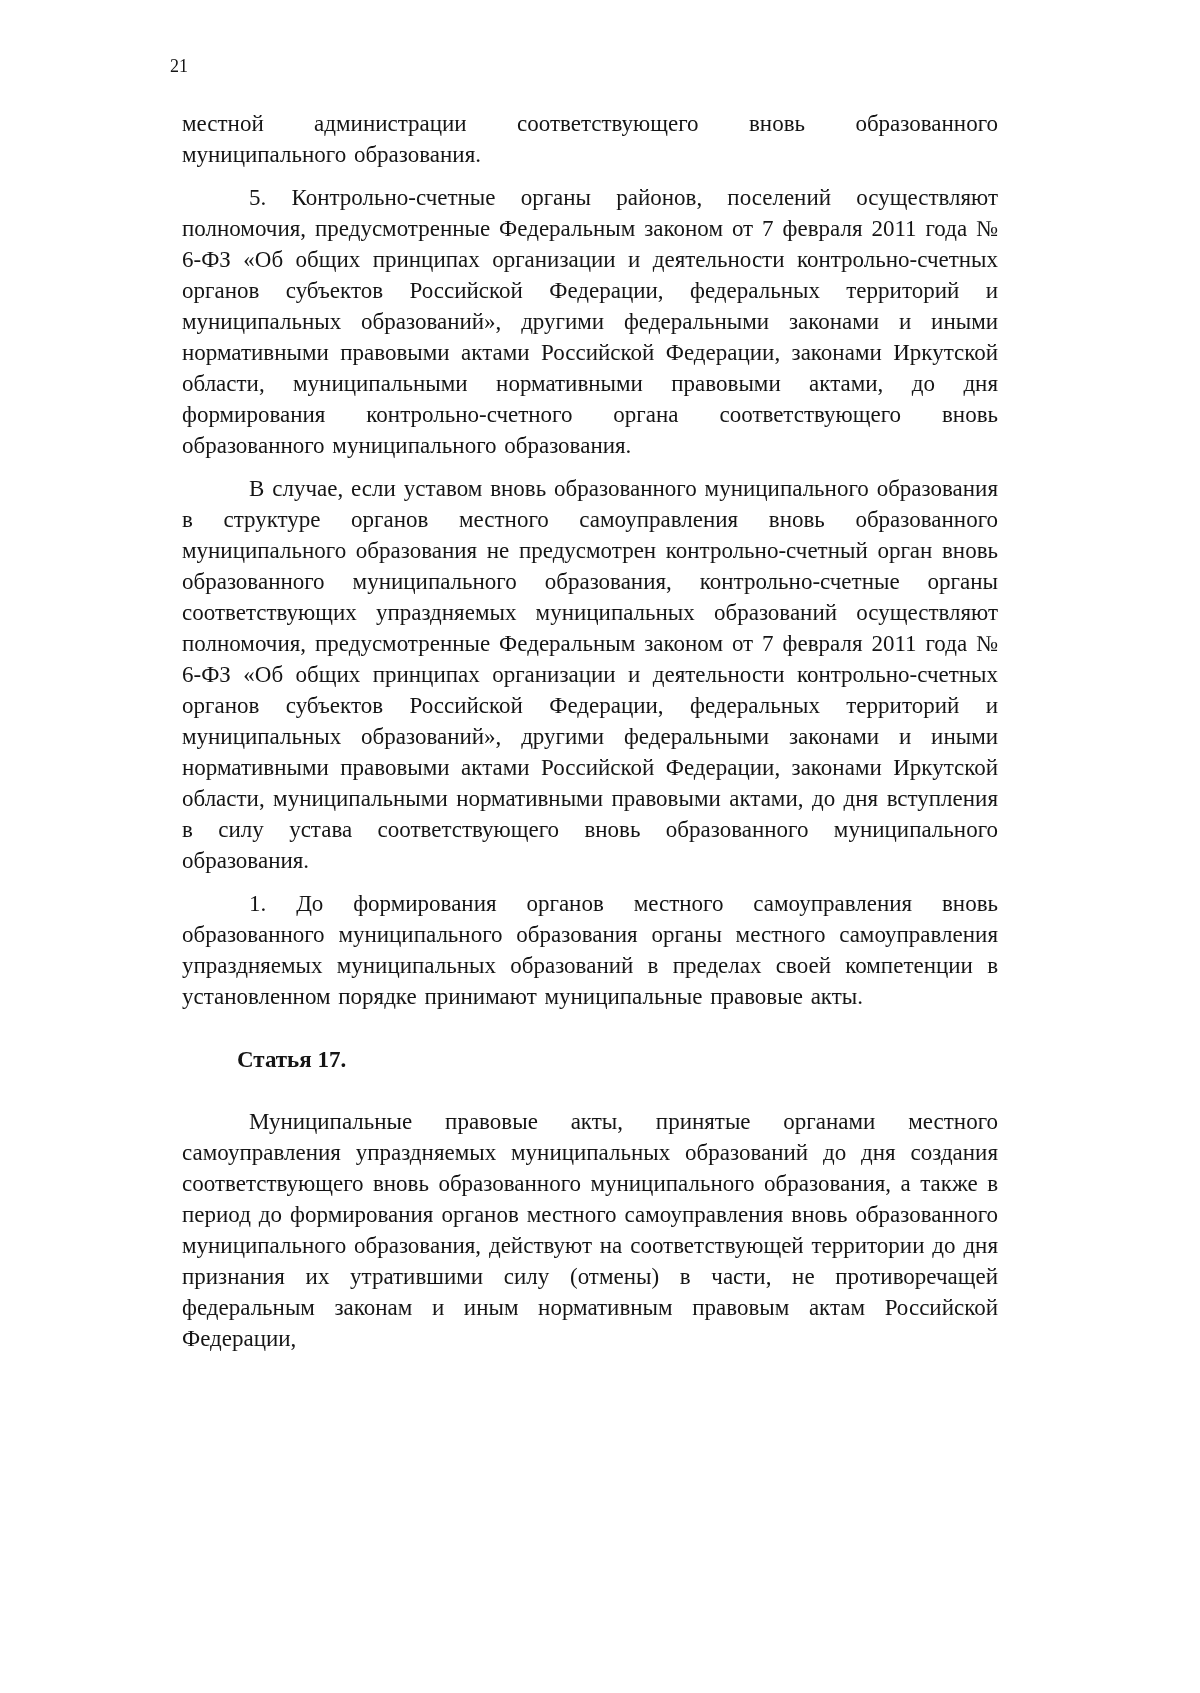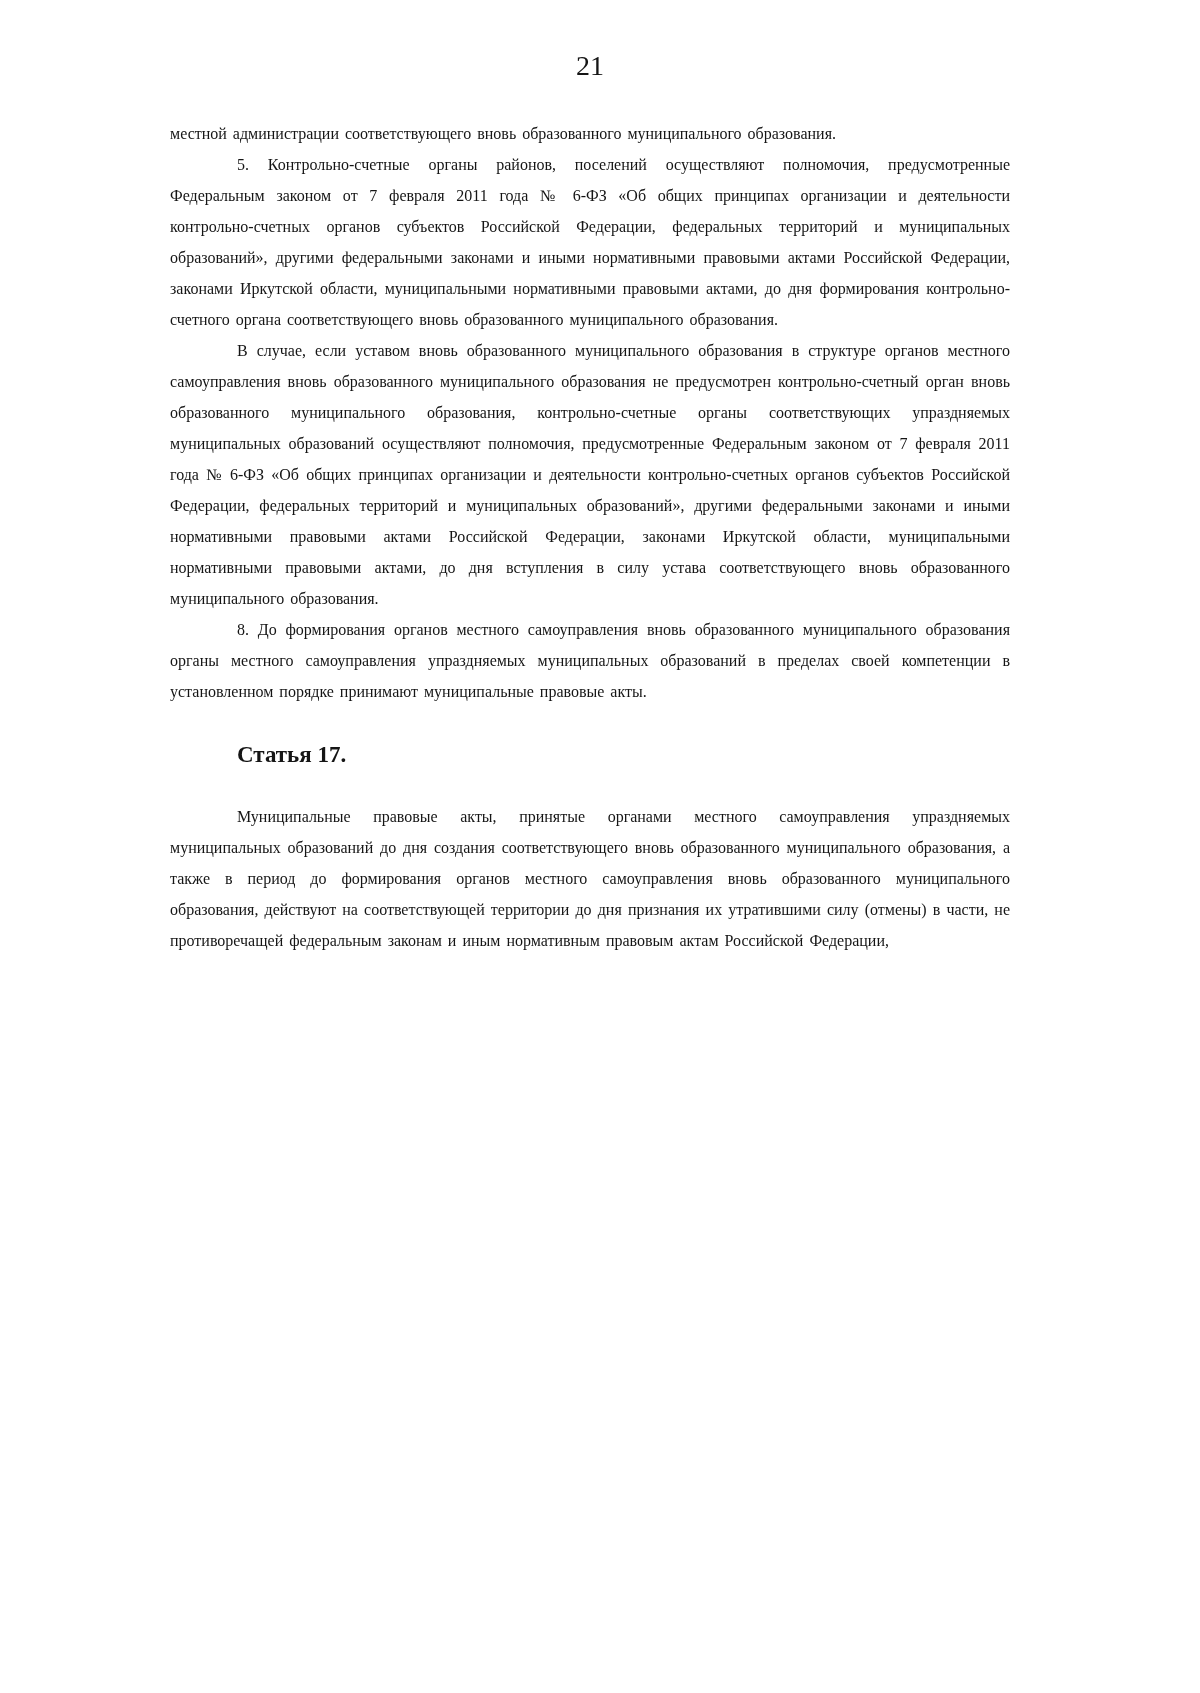--- a/index.html
+++ b/index.html
@@ -12,32 +12,31 @@
       position: relative;
       width: 1200px;
       height: 1693px;
       background: #ffffff;
       padding: 54px 190px 40px 170px;
       font-family: "Liberation Serif", serif;
       color: #151515;
       overflow: hidden;
     }
     .page-number {
-      text-align: center;
-      font-size: 28px;
+      font-size: 18px;
       line-height: 24px;
-      margin-bottom: 40px;
+      margin-bottom: 30px;
     }
     .para {
-      font-size: 16px;
+      font-size: 23px;
       line-height: 31px;
       text-align: justify;
       text-indent: 67px;
       word-spacing: 2px;
-      margin: 0;
+      margin: 12px;
     }
     .para.no-indent {
       text-indent: 0;
     }
     .article-heading {
       display: flex;
       align-items: flex-start;
       font-weight: bold;
       font-size: 23px;
       line-height: 31px;
@@ -61,21 +60,21 @@
 <div class="page">
 
   <div class="page-number">21</div>
 
   <p class="para no-indent">местной администрации соответствующего вновь образованного муниципального образования.</p>
 
   <p class="para">5. Контрольно-счетные органы районов, поселений осуществляют полномочия, предусмотренные Федеральным законом от 7 февраля 2011 года № 6-ФЗ «Об общих принципах организации и деятельности контрольно-счетных органов субъектов Российской Федерации, федеральных территорий и муниципальных образований», другими федеральными законами и иными нормативными правовыми актами Российской Федерации, законами Иркутской области, муниципальными нормативными правовыми актами, до дня формирования контрольно-счетного органа соответствующего вновь образованного муниципального образования.</p>
 
   <p class="para">В случае, если уставом вновь образованного муниципального образования в структуре органов местного самоуправления вновь образованного муниципального образования не предусмотрен контрольно-счетный орган вновь образованного муниципального образования, контрольно-счетные органы соответствующих упраздняемых муниципальных образований осуществляют полномочия, предусмотренные Федеральным законом от 7 февраля 2011 года № 6-ФЗ «Об общих принципах организации и деятельности контрольно-счетных органов субъектов Российской Федерации, федеральных территорий и муниципальных образований», другими федеральными законами и иными нормативными правовыми актами Российской Федерации, законами Иркутской области, муниципальными нормативными правовыми актами, до дня вступления в силу устава соответствующего вновь образованного муниципального образования.</p>
 
-  <p class="para">8. До формирования органов местного самоуправления вновь образованного муниципального образования органы местного самоуправления упраздняемых муниципальных образований в пределах своей компетенции в установленном порядке принимают муниципальные правовые акты.</p>
+  <p class="para">1. До формирования органов местного самоуправления вновь образованного муниципального образования органы местного самоуправления упраздняемых муниципальных образований в пределах своей компетенции в установленном порядке принимают муниципальные правовые акты.</p>
 
   <div class="article-heading">
     <span class="article-label">Статья 17.</span>
   </div>
 
   <p class="para">Муниципальные правовые акты, принятые органами местного самоуправления упраздняемых муниципальных образований до дня создания соответствующего вновь образованного муниципального образования, а также в период до формирования органов местного самоуправления вновь образованного муниципального образования, действуют на соответствующей территории до дня признания их утратившими силу (отмены) в части, не противоречащей федеральным законам и иным нормативным правовым актам Российской Федерации,</p>
 
 </div>
 
 </body></html>

